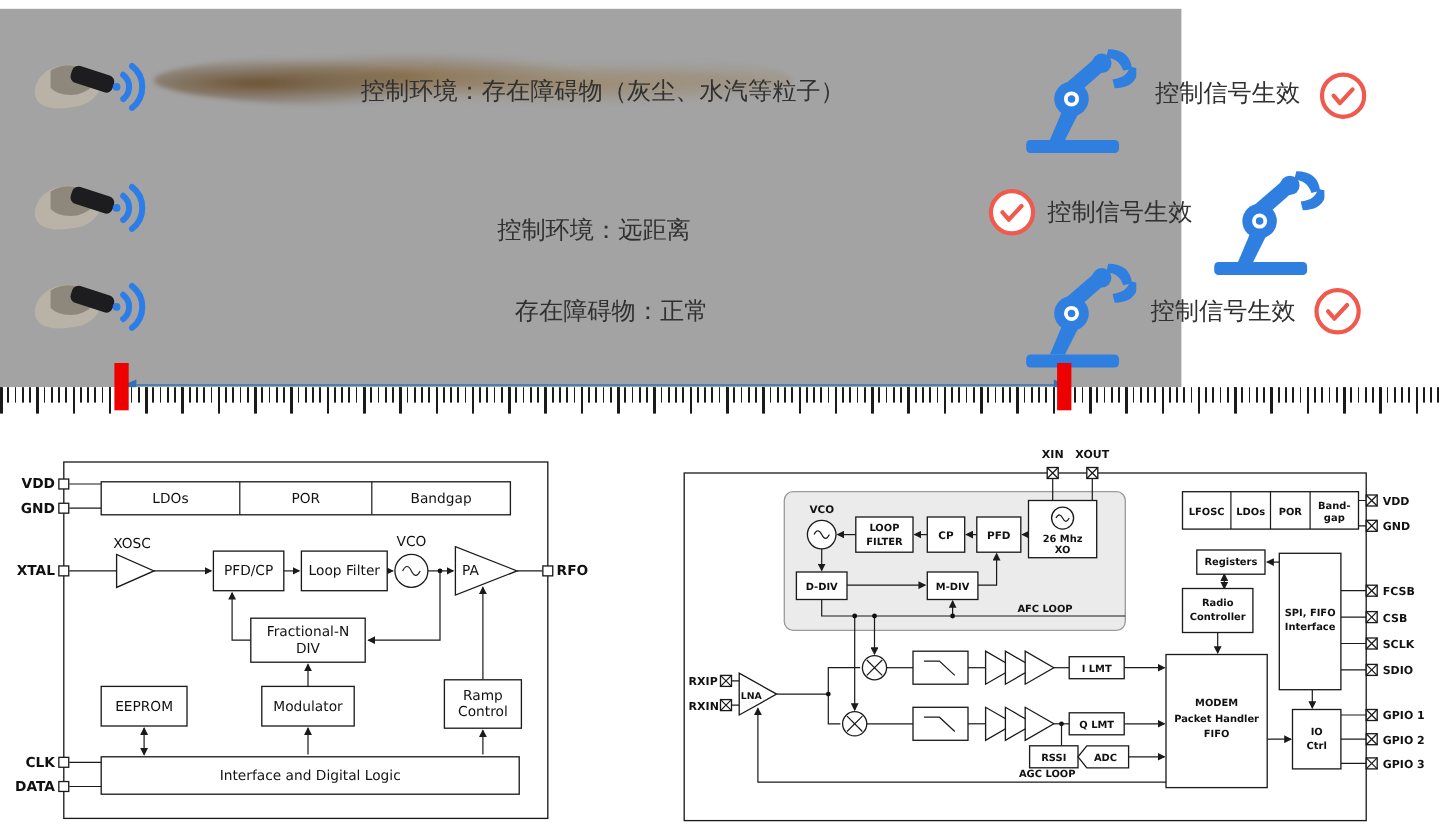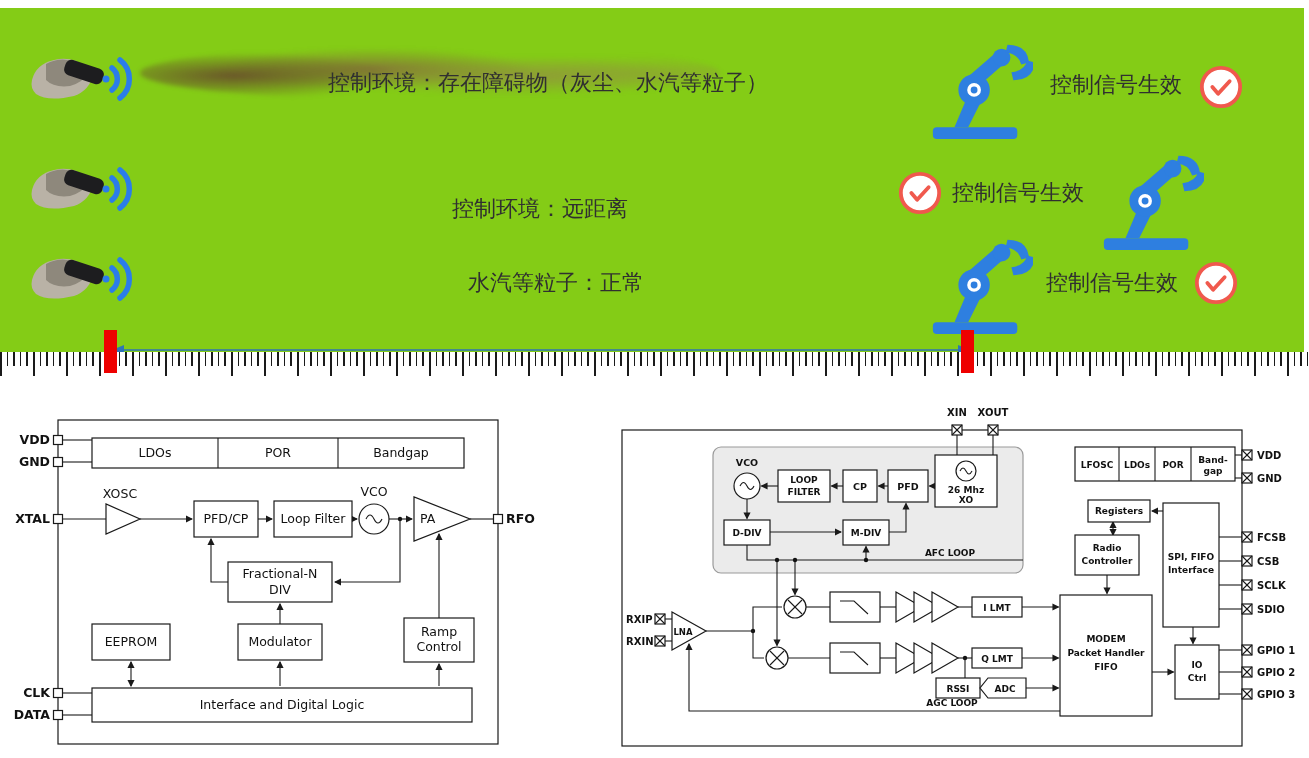--- a/index.html
+++ b/index.html
@@ -1,21 +1,21 @@
 <!DOCTYPE html>
 <html><head>
 <meta charset="utf-8">
 <style>
   *{margin:0;padding:0;box-sizing:border-box}
   html,body{background:#fff}
   body{font-family:"Liberation Sans","DejaVu Sans",sans-serif;color:#222}
   .stage{position:relative;width:1309px;height:758px;background:#fff;overflow:hidden}
   .abs{position:absolute}
   
-  .banner{position:absolute;left:0;top:8px;width:1304px;height:344px;background:#84cc16}
+  .banner{position:absolute;left:0;top:8px;width:1074px;height:344px;background:#a3a3a3}
   .env-text,.result-text{position:absolute;font-size:22px;font-weight:500;color:#303030;white-space:nowrap;line-height:1.2}
   .dust{position:absolute;left:140px;top:38px;width:580px;height:54px;border-radius:50%;
     background:
       radial-gradient(ellipse 42% 62% at 16% 55%, rgba(104,77,43,.92), rgba(104,77,43,0) 70%),
       radial-gradient(ellipse 40% 55% at 40% 42%, rgba(133,103,60,.78), rgba(133,103,60,0) 70%),
       radial-gradient(ellipse 45% 52% at 65% 56%, rgba(151,121,78,.52), rgba(151,121,78,0) 72%),
       radial-gradient(ellipse 50% 45% at 90% 50%, rgba(151,121,78,.30), rgba(151,121,78,0) 75%);
     filter:blur(2px)}
   .marker{position:absolute;top:330px;width:13px;height:43px;background:#ee0000;z-index:3}
   .ruler{position:absolute;left:0;top:352px;width:1309px;height:30px;background-color:#fff;
@@ -102,21 +102,21 @@
     </svg>
 
     <svg class="abs" style="left:26px;top:238px" width="110" height="74" viewBox="0 0 110 74">
       <path d="M6,34 Q10,18 28,14 Q46,10 58,20 L66,30 Q64,44 48,50 Q22,56 10,48 Q4,42 6,34 Z" fill="#b9b2a6"></path>
       <path d="M20,18 Q34,10 50,16 L62,26 Q58,36 44,40 Q28,42 20,34 Z" fill="#8e887c"></path>
       <rect x="38" y="18" width="40" height="16" rx="6" fill="#1d1d1f" transform="rotate(18 58 26)"></rect>
       <circle cx="80" cy="33" r="3.5" fill="#2b7de9"></circle>
       <path d="M86,22 a14,14 0 0 1 0,22" fill="none" stroke="#2b7de9" stroke-width="5.5" stroke-linecap="round"></path>
       <path d="M94,14 a24,24 0 0 1 0,38" fill="none" stroke="#2b7de9" stroke-width="5.5" stroke-linecap="round"></path>
     </svg>
-    <div class="env-text" style="left:468px;top:262px">水汽等粒子：正常</div>
+    <div class="env-text" style="left:468px;top:262px">存在障碍物：正常</div>
     <svg class="abs" style="left:925px;top:220px" width="108" height="108" viewBox="0 0 110 110">
       <g fill="#2e7fe0">
         <rect x="8" y="96" width="86" height="12" rx="4"></rect>
         <path d="M30,96 L46,58 L60,64 L44,96 Z"></path>
         <circle cx="50" cy="58" r="16"></circle>
         <path d="M50,58 L82,30 L72,20 L42,46 Z"></path>
         <circle cx="78" cy="25" r="9"></circle>
         <path d="M84,12 q20,0 22,18 l-8,2 q-4,-12 -16,-12 z"></path>
         <path d="M88,40 q14,-2 16,-12 l8,2 q-2,18 -22,18 z"></path>
       </g>

